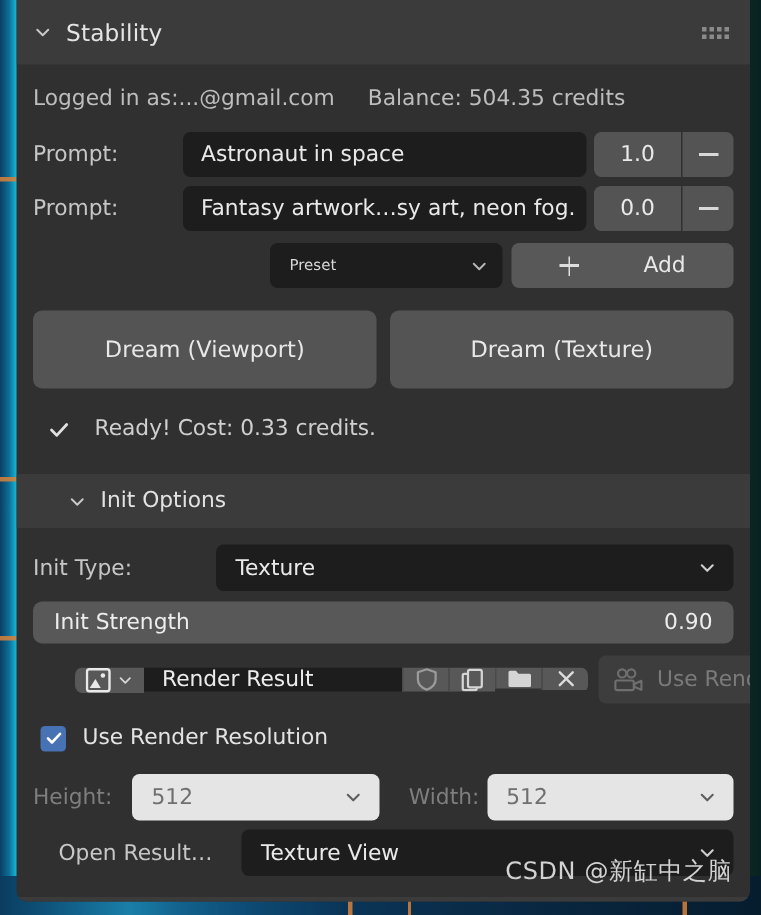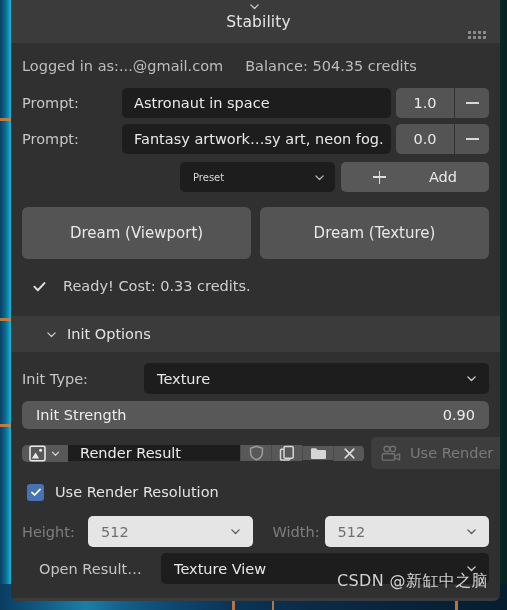--- a/index.html
+++ b/index.html
@@ -59,21 +59,20 @@
   }
 
   
   .panel-header {
     height: 43px;
     background: #3b3b3b;
     display: flex;
     align-items: center;
     padding: 0 14px 0 11px;
     box-sizing: border-box;
-    flex-direction: column;
   }
   .panel-header .title {
     color: #e4e4e4;
     font-size: 15.5px;
     margin-left: 9px;
     letter-spacing: .1px;
   }
   .chev {
     width: 13px;
     height: 13px;
@@ -308,24 +307,25 @@
   .slider .sval { margin-left: auto; }
 
   
   #image-row {
     height: 32px;
     margin-top: 8px;
     gap: 7px;
   }
   .id-block {
     display: flex;
-    align-items: center;
+    align-items: flex-start;
     flex: 0 0 auto;
     border-radius: 5px;
     overflow: hidden;
+    margin-left: 28px;
   }
   .browse-btn {
     width: 46px;
     background: #585858;
     display: flex;
     align-items: center;
     justify-content: center;
     gap: 2px;
   }
   .id-name {

